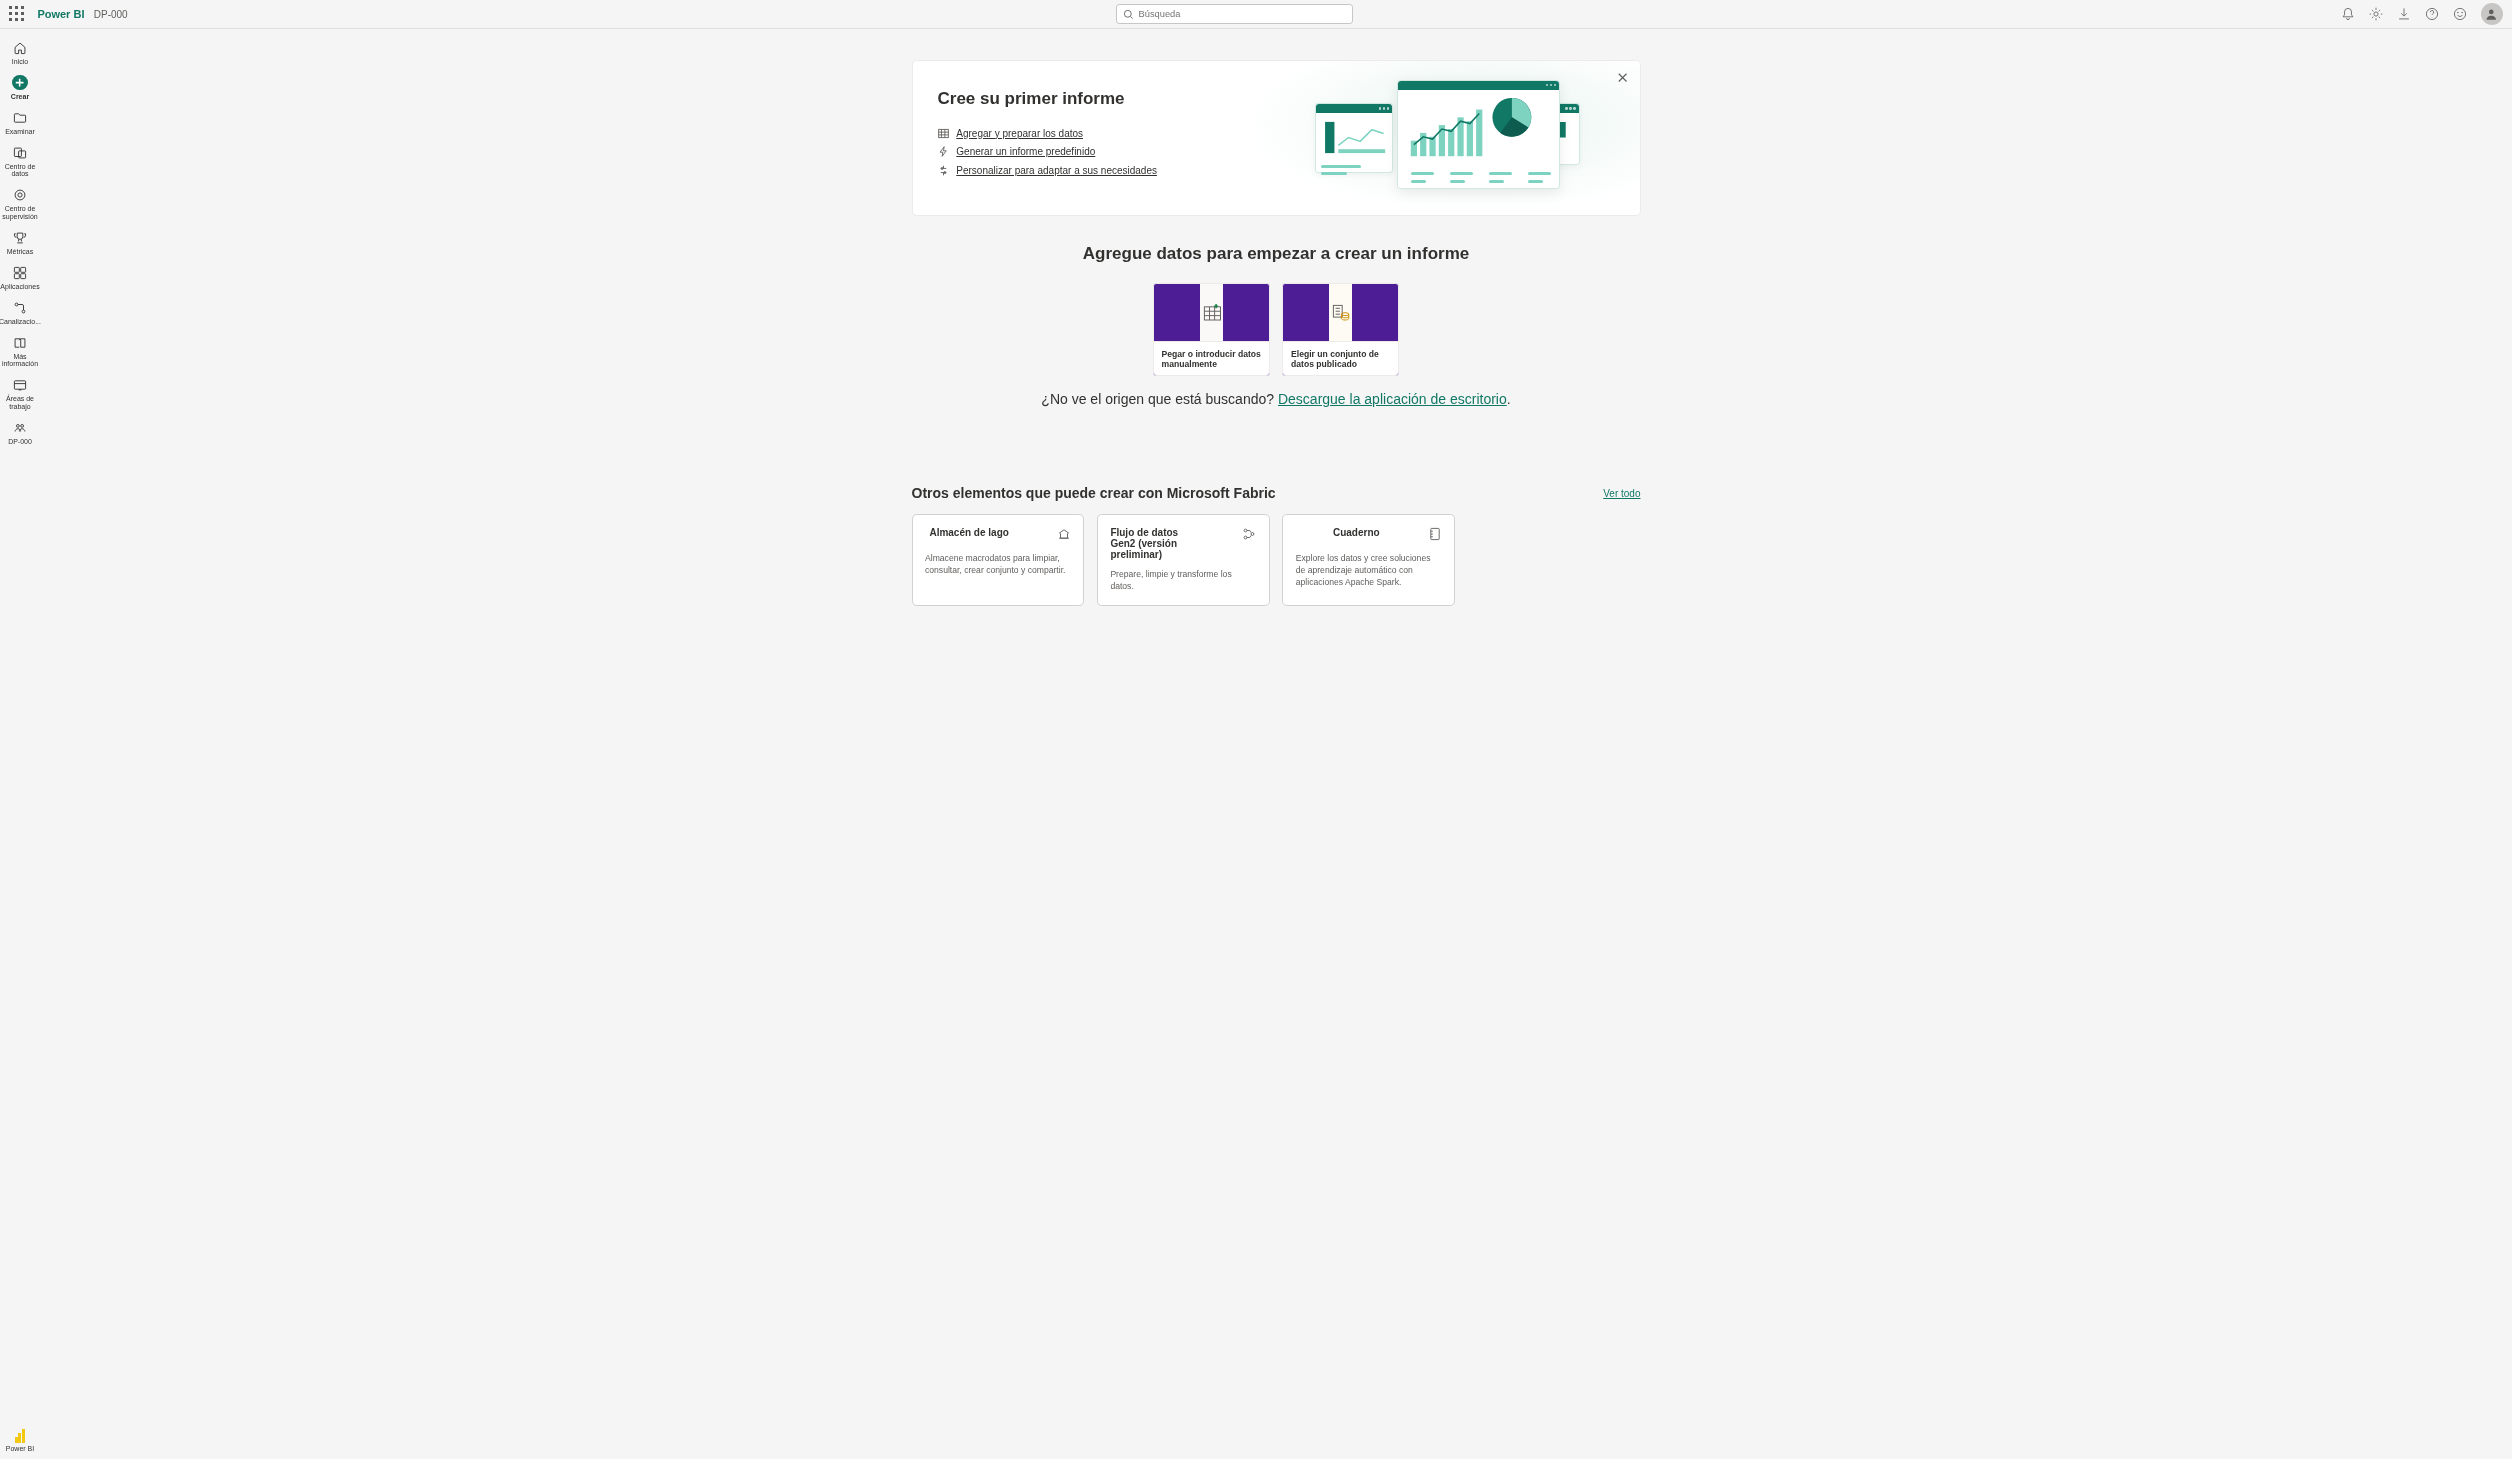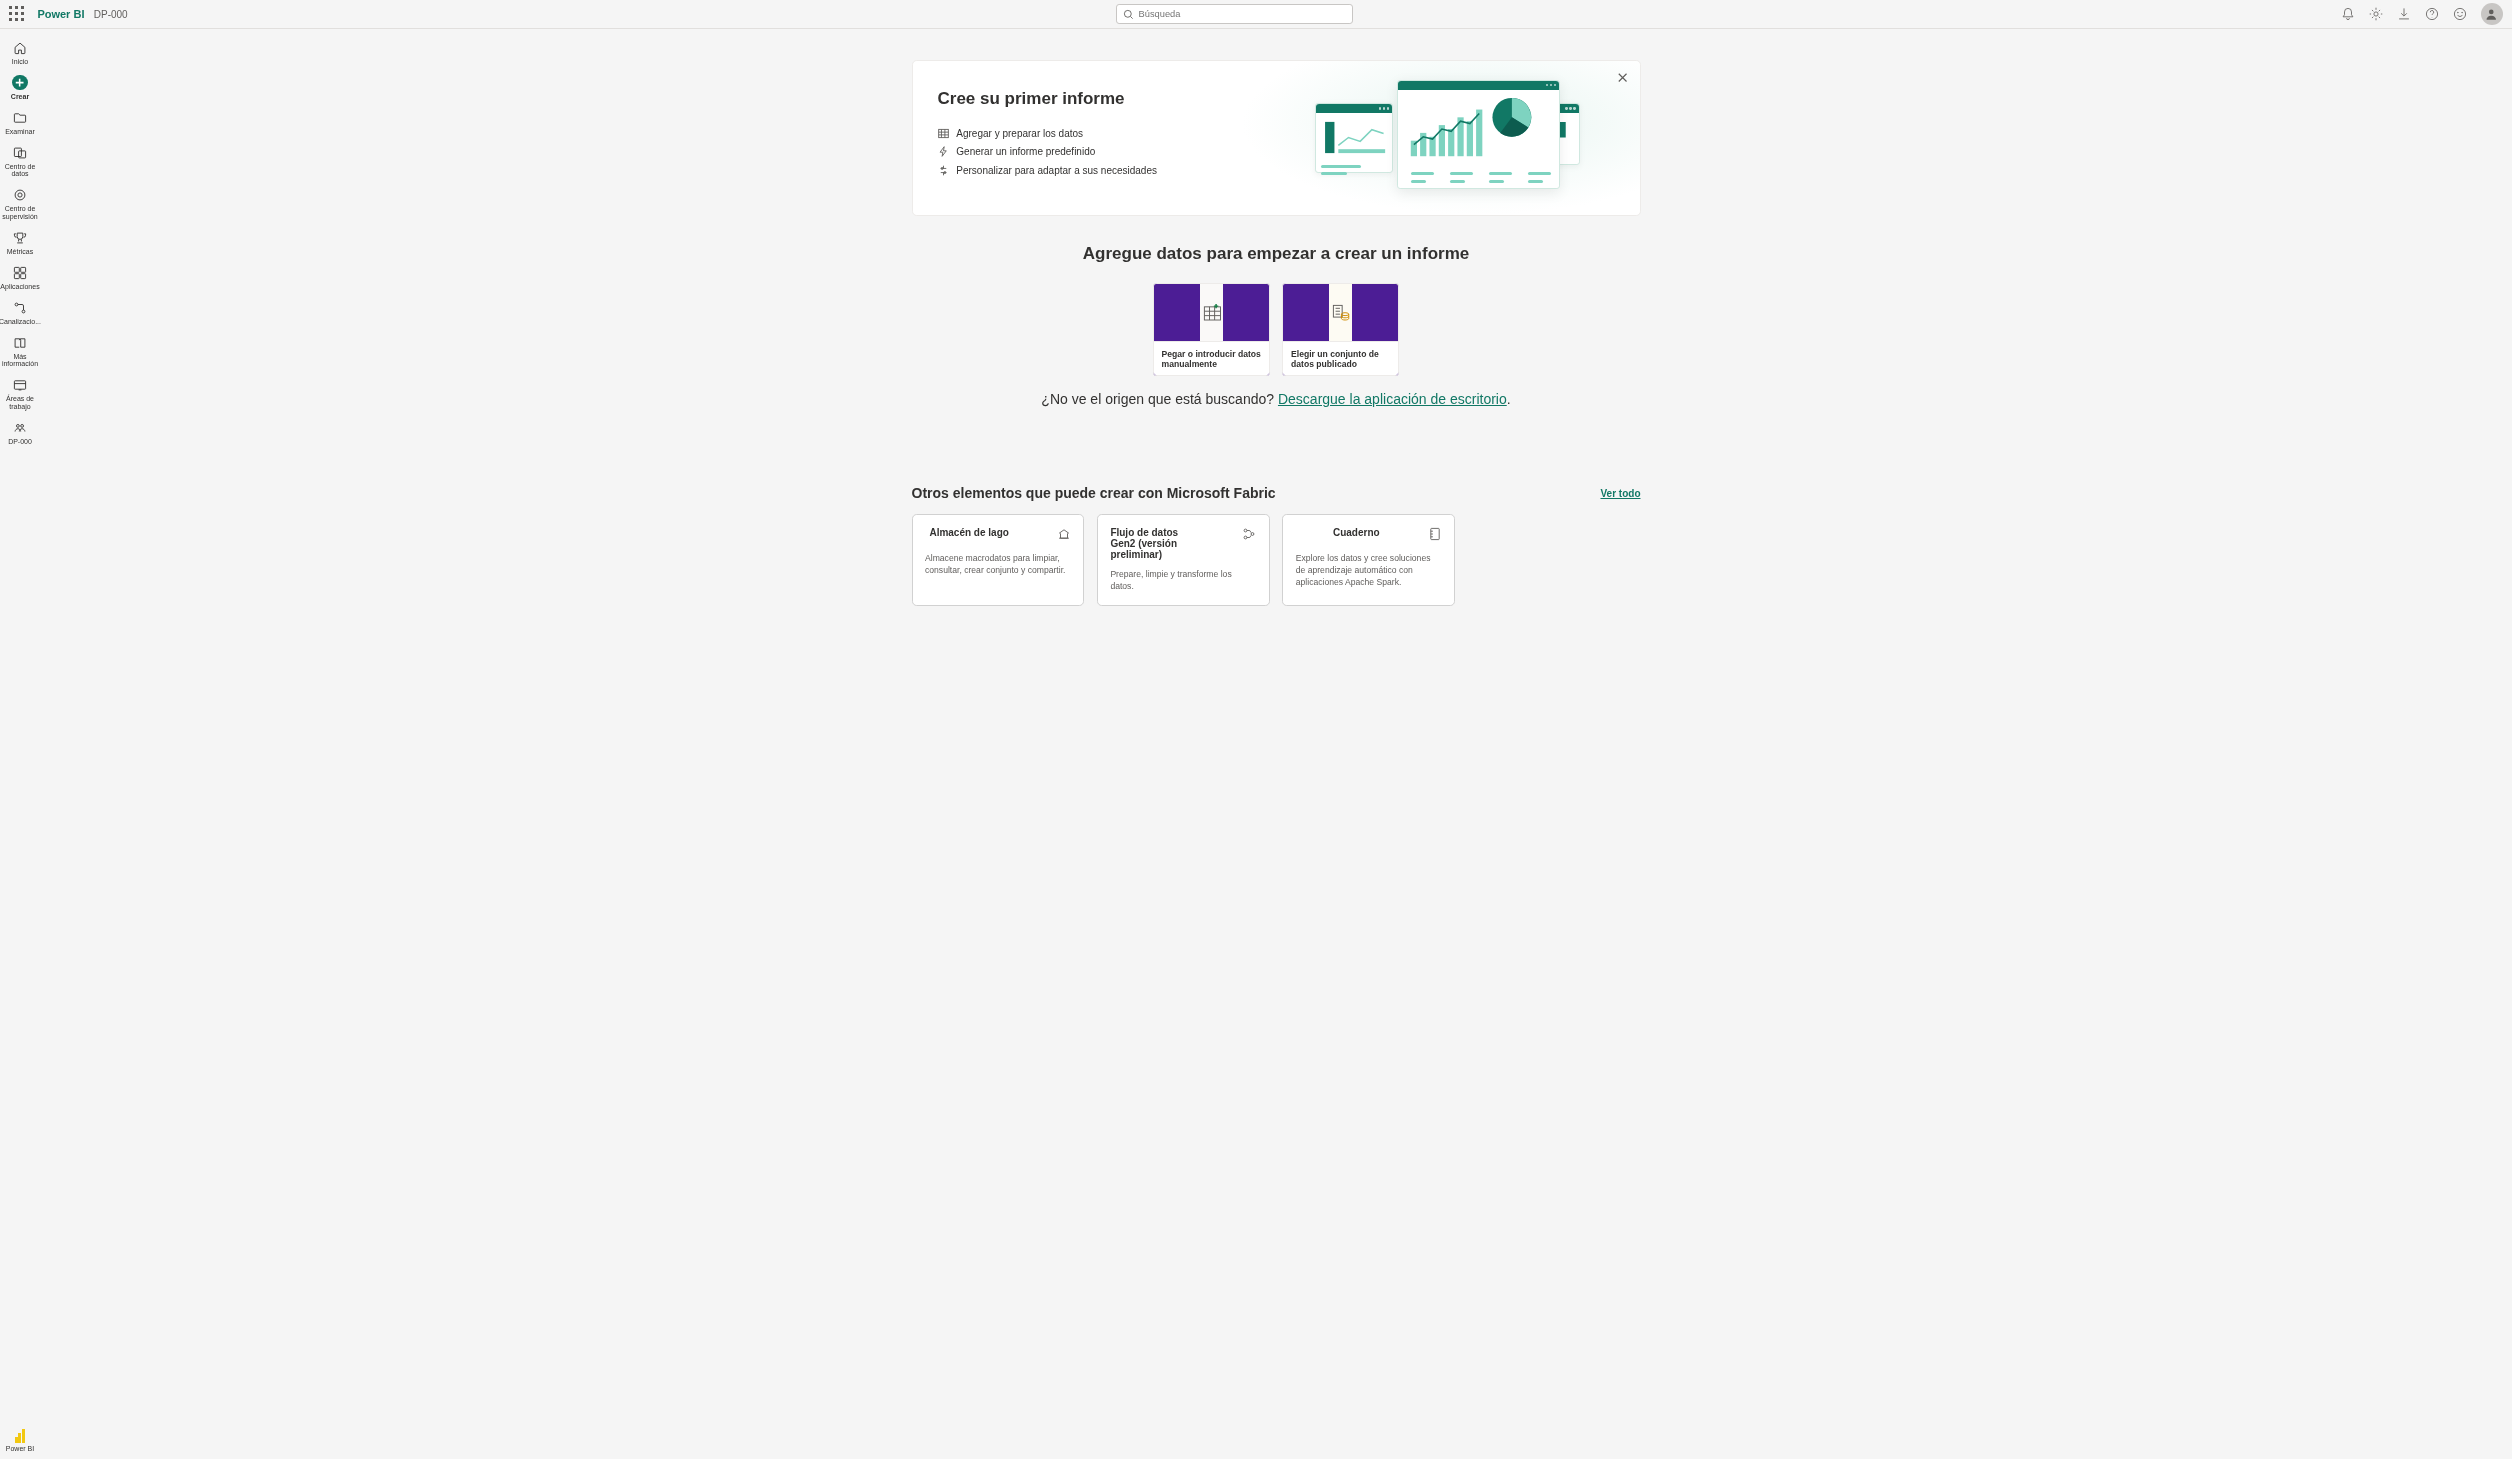--- a/index.html
+++ b/index.html
@@ -37,21 +37,21 @@
     .pbi-bar.b2 { left: 3.9px; width: 3.1px; height: 10px; }
     .pbi-bar.b3 { left: 7.8px; width: 3.1px; height: 14px; }
     
     .main { flex: 1; overflow-y: auto; padding: 31px 0 47px; }
     .content { max-width: 729px; margin: 0 auto; }
     
     .hero { background: #fff; border: 0.8px solid #edebe9; border-radius: 4.7px; position: relative; display: flex; min-height: 156px; overflow: hidden; }
     .hero-left { padding: 28px 25px; flex: 0 0 45%; }
     .hero-title { font-size: 17px; font-weight: 600; margin-bottom: 18.7px; }
     .hero-steps { list-style: none; }
-    .hero-steps li { display: flex; align-items: center; gap: 7.8px; margin-bottom: 7.8px; font-size: 10px; color: #323130; }
+    .hero-steps li { display: flex; align-items: center; gap: 7.8px; margin-bottom: 7.8px; font-size: 10px; color: #323130; text-decoration: underline; }
     .hero-steps svg { width: 11px; height: 11px; fill: none; stroke: #605e5c; stroke-width: 1.3; flex-shrink: 0; }
     .hero-right { flex: 1; background: radial-gradient(ellipse at 60% 40%, #e8f5f1 0%, transparent 70%); display: flex; align-items: center; justify-content: center; }
     .hero-close { position: absolute; top: 9.3px; right: 9.3px; width: 15.6px; height: 15.6px; cursor: pointer; display: flex; align-items: center; justify-content: center; }
     .hero-close svg { width: 9.3px; height: 9.3px; stroke: #605e5c; stroke-width: 1.5; }
     
     .charts-illus { position: relative; width: 249px; height: 117px; }
     .mini-window { position: absolute; background: #fff; border: 0.8px solid #d0e8e0; border-radius: 3.1px; box-shadow: 0 1.6px 6.2px rgba(0,0,0,0.05); }
     .mw1 { left: 0; top: 23.4px; width: 78px; height: 70px; }
     .mw2 { left: 82px; top: 0; width: 163px; height: 109px; z-index: 2; box-shadow: 0 3.1px 12.5px rgba(0,0,0,0.08); }
     .mw3 { right: -15.6px; top: 23.4px; width: 70px; height: 62px; }
@@ -67,21 +67,21 @@
     .data-card:nth-child(2) .dc-icon-area { background: #fdfbf3; }
     .dc-icon-area svg { width: 23.4px; height: 23.4px; }
     .data-card .dc-label { padding: 6.2px 7.8px; font-size: 8.6px; font-weight: 600; text-align: left; border-top: 0.8px solid #edebe9; background: #fff; min-height: 33px; }
     
     .download-hint { text-align: center; font-size: 14px; margin-top: 15.6px; color: #323130; }
     .download-hint a { color: #117865; text-decoration: underline; }
     
     .fabric-section { margin-top: 78px; }
     .fabric-header { display: flex; justify-content: space-between; align-items: center; margin-bottom: 12.5px; }
     .fabric-title { font-size: 14px; font-weight: 600; }
-    .see-all { font-size: 10px; color: #117865; text-decoration: underline; cursor: pointer; font-weight: bold; }
+    .see-all { font-size: 10px; color: #117865; text-decoration: underline; cursor: pointer; }
     .fabric-cards { display: grid; grid-template-columns: repeat(4, 1fr); gap: 12.5px; }
     .fabric-card { border: 0.8px solid #d1d1d1; border-radius: 4.7px; padding: 12.5px; background: #fff; cursor: pointer; min-height: 78px; position: relative; }
     .fabric-card.highlighted { border: 1.6px solid #e74c3c; }
     .fc-head { display: flex; justify-content: flex-end; align-items: flex-start; margin-bottom: 7.8px; gap: 48px; }
     .fc-title { font-size: 10px; font-weight: 600; }
     .fc-icon svg { width: 14px; height: 14px; fill: none; stroke: #605e5c; stroke-width: 1.3; }
     .fc-desc { font-size: 8.6px; color: #605e5c; line-height: 1.4; }
   </style>
 </head>
 <body>

